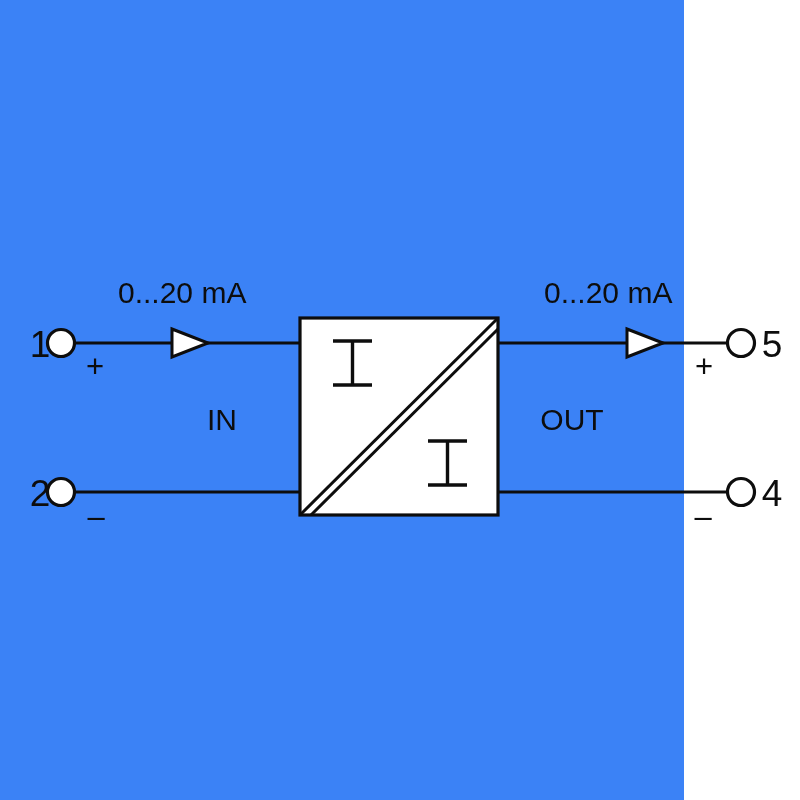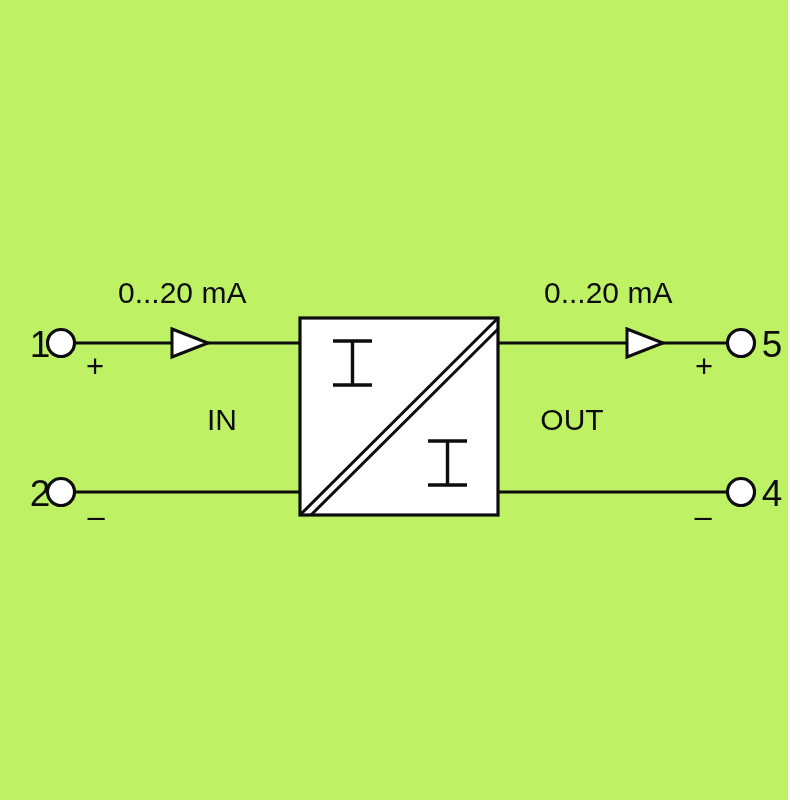--- a/index.html
+++ b/index.html
@@ -9,23 +9,23 @@
   }
   body {
     width: 800px;
     height: 800px;
     font-family: "Liberation Sans", sans-serif;
     color: #000000;
     overflow: hidden;
   }
   #diagram-root {
     position: relative;
-    width: 788px;
+    width: 684px;
     height: 800px;
-    background: #bef264;
+    background: #3b82f6;
   }
   svg#circuit {
     position: absolute;
     left: 0;
     top: 0;
     width: 800px;
     height: 800px;
     display: block;
   }
   .wire {

